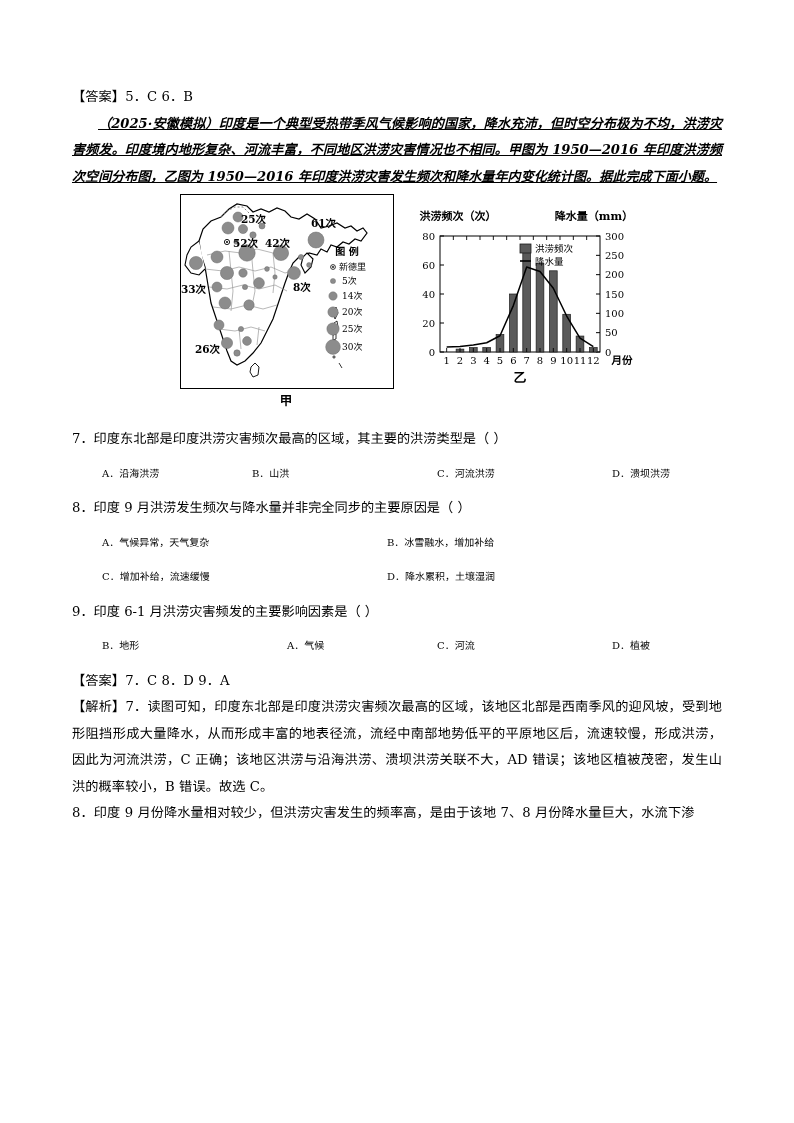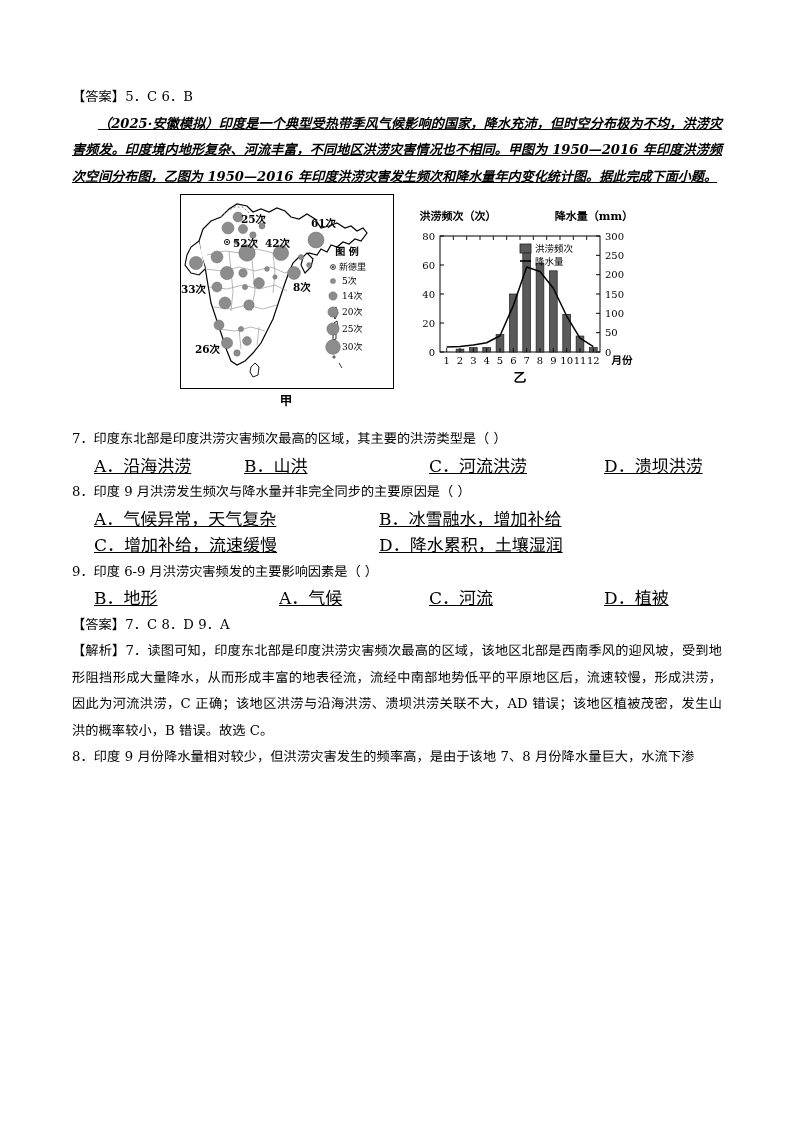--- a/index.html
+++ b/index.html
@@ -50,26 +50,25 @@
     text-decoration: underline;
   }
 
   .q-line {
     font-size: 13.2px;
     line-height: 26.5px;
     margin: 0;
     text-align: left;
   }
   .opts {
-    font-size: 17px;
+    font-size: 10px;
     line-height: 26.5px;
-    margin: 0;
+    margin: 8px;
     display: flex;
     padding-left: 22px;
-    text-decoration: underline;
   }
   .opts .op { display: inline-block; }
 
   
   .figwrap {
     position: relative;
     height: 232px;
     margin: 4px 0 0 0;
   }
   .map-box {
@@ -325,21 +324,21 @@
     <p class="q-line">8．印度 9 月洪涝发生频次与降水量并非完全同步的主要原因是（    ）</p>
     <div class="opts">
       <span class="op" style="width:285px">A．气候异常，天气复杂</span>
       <span class="op">B．冰雪融水，增加补给</span>
     </div>
     <div class="opts">
       <span class="op" style="width:285px">C．增加补给，流速缓慢</span>
       <span class="op">D．降水累积，土壤湿润</span>
     </div>
 
-    <p class="q-line">9．印度 6-9 月洪涝灾害频发的主要影响因素是（    ）</p>
+    <p class="q-line">9．印度 6-1 月洪涝灾害频发的主要影响因素是（    ）</p>
     <div class="opts">
       <span class="op" style="width:185px">B．地形</span>
       <span class="op" style="width:150px">A．气候</span>
       <span class="op" style="width:175px">C．河流</span>
       <span class="op">D．植被</span>
     </div>
 
     <p class="para"><span class="tag">【答案】</span><span>7．C     8．D     9．A</span></p>
 
     <p class="para"><span class="tag">【解析】</span><span>7．读图可知，印度东北部是印度洪涝灾害频次最高的区域，该地区北部是西南季风的迎风坡，受到地形阻挡形成大量降水，从而形成丰富的地表径流，流经中南部地势低平的平原地区后，流速较慢，形成洪涝，因此为河流洪涝，C 正确；该地区洪涝与沿海洪涝、溃坝洪涝关联不大，AD 错误；该地区植被茂密，发生山洪的概率较小，B 错误。故选 C。</span></p>

